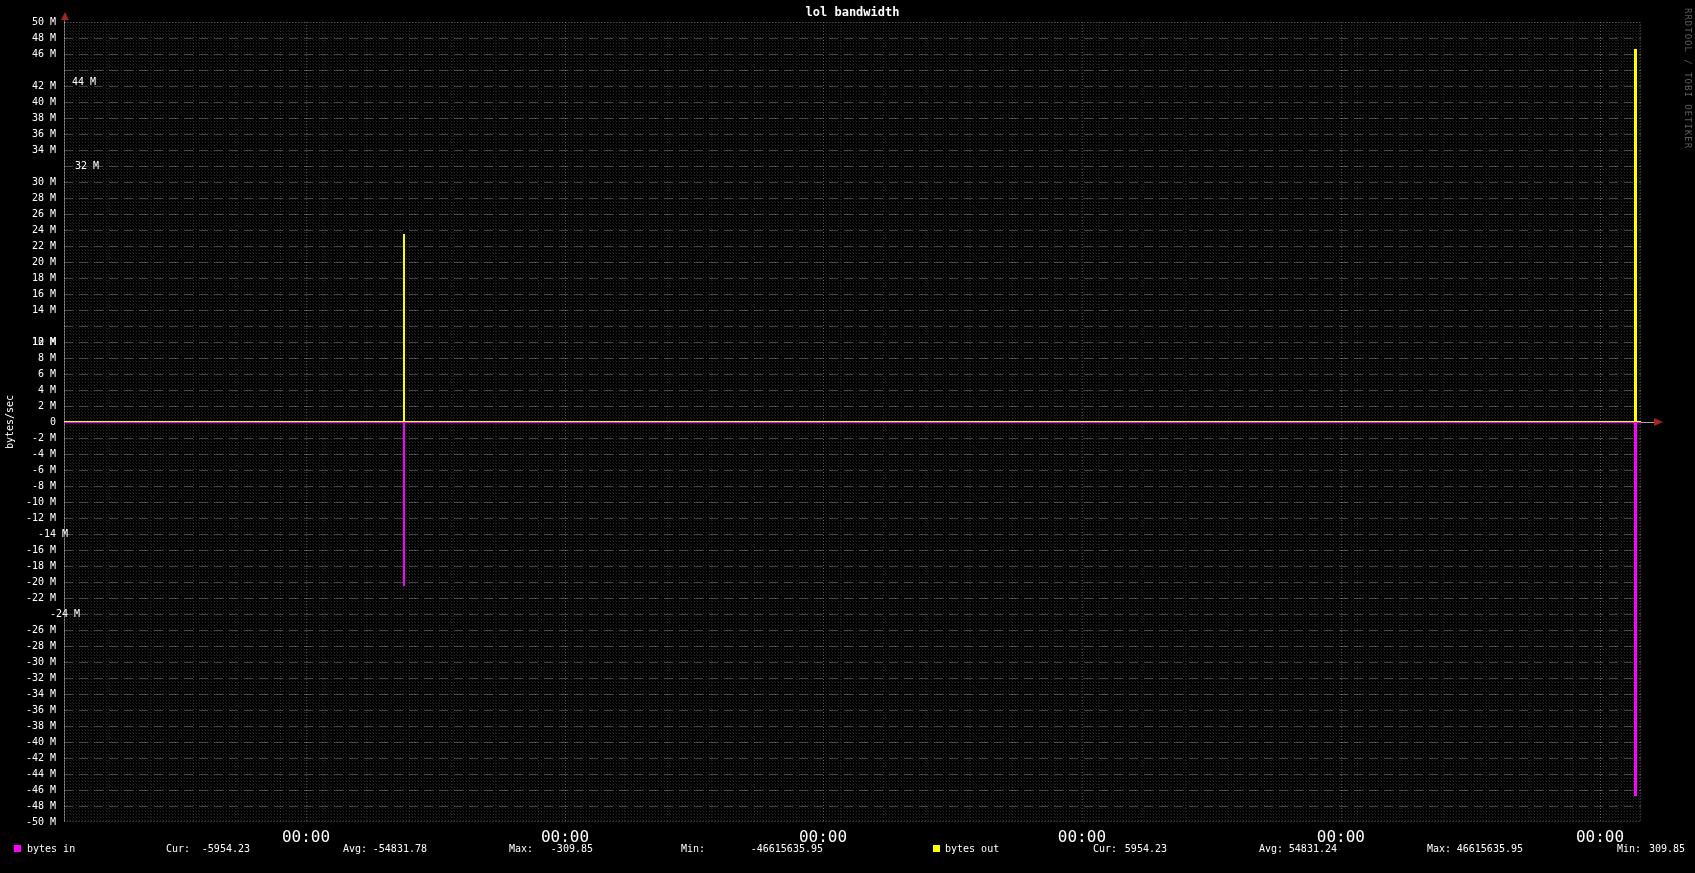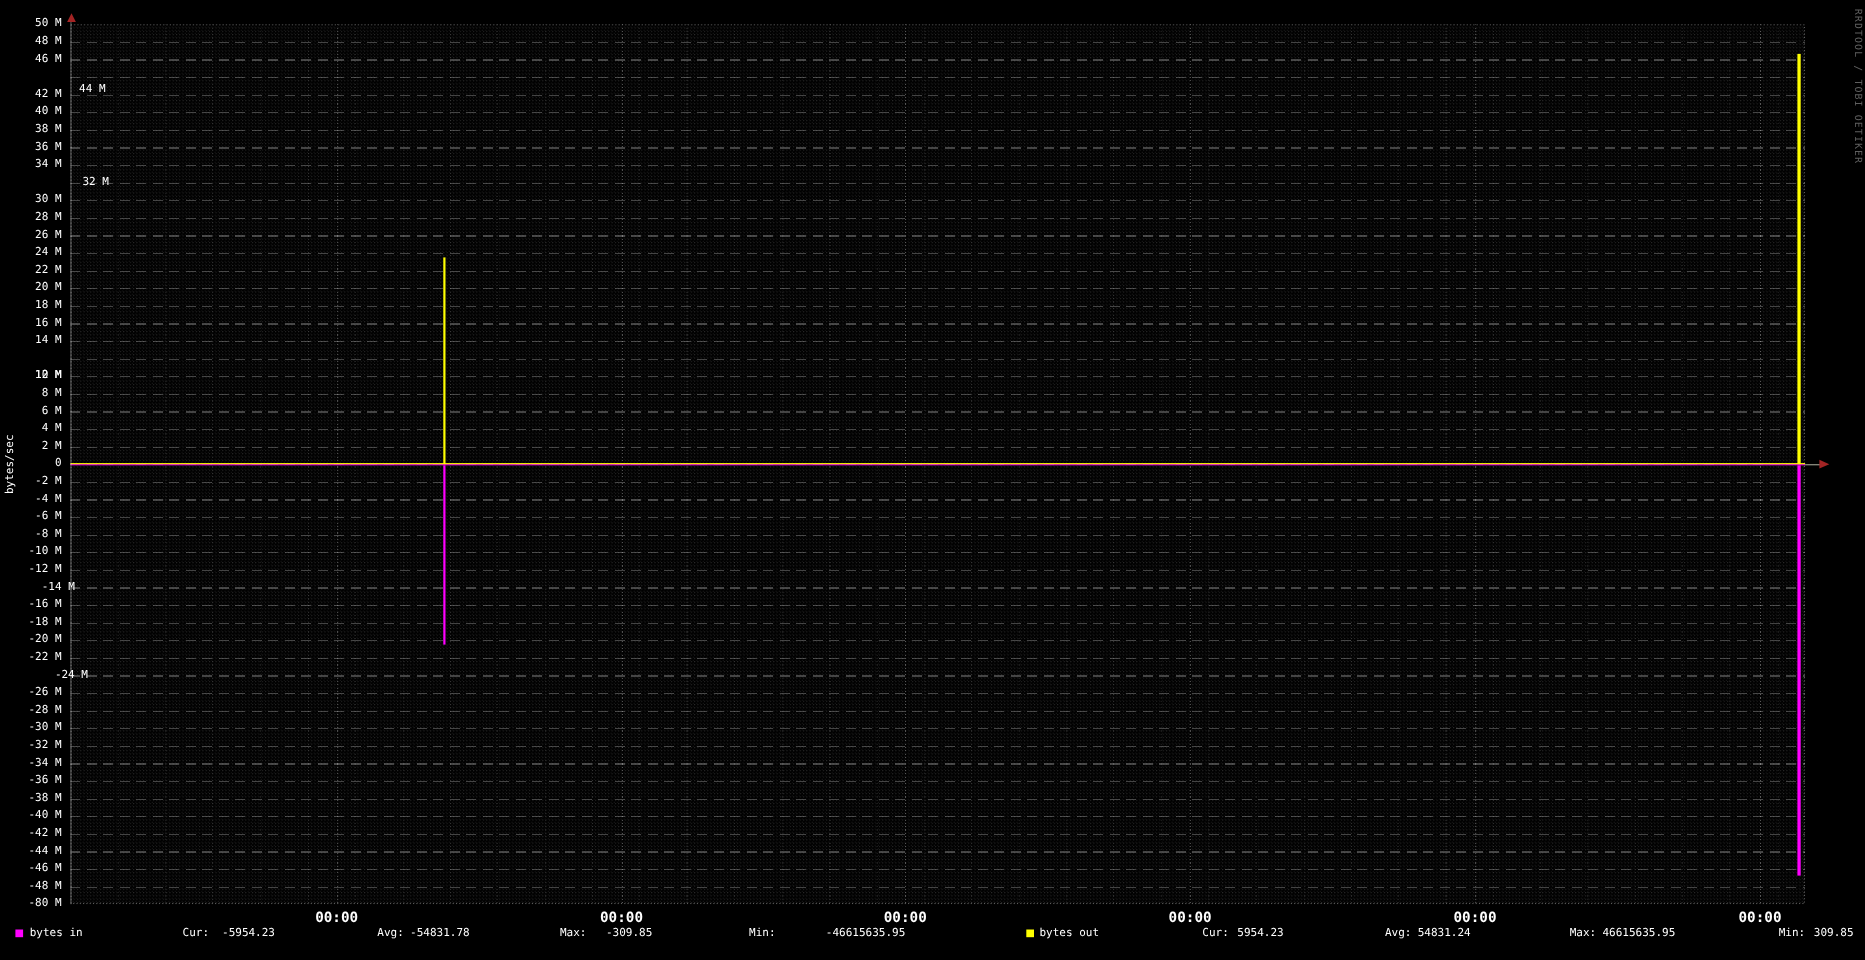--- a/index.html
+++ b/index.html
@@ -9,39 +9,40 @@
   .title{left:64px;top:5px;width:1577px;text-align:center;font-size:12px;font-weight:bold;
          color:#fff;letter-spacing:0px;}
   .watermark{top:8px;right:2px;color:#5f5f5f;font-size:9px;letter-spacing:1px;
              writing-mode:vertical-rl;}
   .ylabel{left:9px;top:422px;transform:translate(-50%,-50%) rotate(-90deg);font-size:10px;
           color:#fff;white-space:nowrap;}
   .plot{left:64px;top:22px;width:1577px;height:800px;background:#000;}
   .ytick{position:absolute;left:0;width:56px;text-align:right;font-size:10px;color:#fff;
          line-height:12px;white-space:pre;}
   .xtick{position:absolute;top:827px;width:60px;margin-left:-30px;text-align:center;
-         font-size:13px;color:#fff;font-weight:bold;}
+         font-size:16px;color:#fff;}
   .spike{position:absolute;}
   .baseline{position:absolute;height:1px;}
   .legend-text{position:absolute;top:843px;font-size:10px;color:#fff;white-space:pre;line-height:12px;}
   .legend-val{text-align:right;}
   .swatch{position:absolute;top:845px;width:7px;height:7px;}
   .footer{left:0;top:856px;width:1695px;text-align:center;font-size:10px;color:#6f6f6f;}
   .arrow-up{width:0;height:0;border-left:4px solid transparent;border-right:4px solid transparent;
             border-bottom:8px solid #a32424;}
   .arrow-right{width:0;height:0;border-top:4px solid transparent;border-bottom:4px solid transparent;
             border-left:9px solid #a32424;}
   .axis-v{left:64px;top:20px;width:1px;height:802px;background:rgba(255,255,255,0.35);}
   .axis-h-stub{left:1641px;top:422px;width:14px;height:1px;background:rgba(220,220,200,0.75);}
 </style>
 </head>
 <body>
 
 <div class="stage">
 
+  <div class="abs title">lol bandwidth</div>
   <div class="abs watermark">RRDTOOL / TOBI OETIKER</div>
   <div class="abs ylabel">bytes/sec</div>
 
   <div class="abs plot">
     <svg id="grid" width="1577" height="800" style="position:absolute;left:0;top:0;">
       <defs>
         <pattern id="mesh" width="3" height="3" patternUnits="userSpaceOnUse">
           <rect x="0" y="0" width="1" height="1" fill="rgba(255,255,255,0.16)"></rect>
           <rect x="2" y="2" width="1" height="1" fill="rgba(255,255,255,0.09)"></rect>
         </pattern>
@@ -199,21 +200,21 @@
       <div class="ytick" style="top: 656px;">-30 M</div>
       <div class="ytick" style="top: 672px;">-32 M</div>
       <div class="ytick" style="top: 688px;">-34 M</div>
       <div class="ytick" style="top: 704px;">-36 M</div>
       <div class="ytick" style="top: 720px;">-38 M</div>
       <div class="ytick" style="top: 736px;">-40 M</div>
       <div class="ytick" style="top: 752px;">-42 M</div>
       <div class="ytick" style="top: 768px;">-44 M</div>
       <div class="ytick" style="top: 784px;">-46 M</div>
       <div class="ytick" style="top: 800px;">-48 M</div>
-      <div class="ytick" style="top: 816px;">-80 M</div>
+      <div class="ytick" style="top: 816px;">-50 M</div>
     </div>
   <div id="xticks">
       <div class="xtick" style="left: 306.07px;">00:00</div>
       <div class="xtick" style="left: 565.013px;">00:00</div>
       <div class="xtick" style="left: 823.01px;">00:00</div>
       <div class="xtick" style="left: 1081.95px;">00:00</div>
       <div class="xtick" style="left: 1340.9px;">00:00</div>
       <div class="xtick" style="left: 1600px;">00:00</div>
     </div>
 

